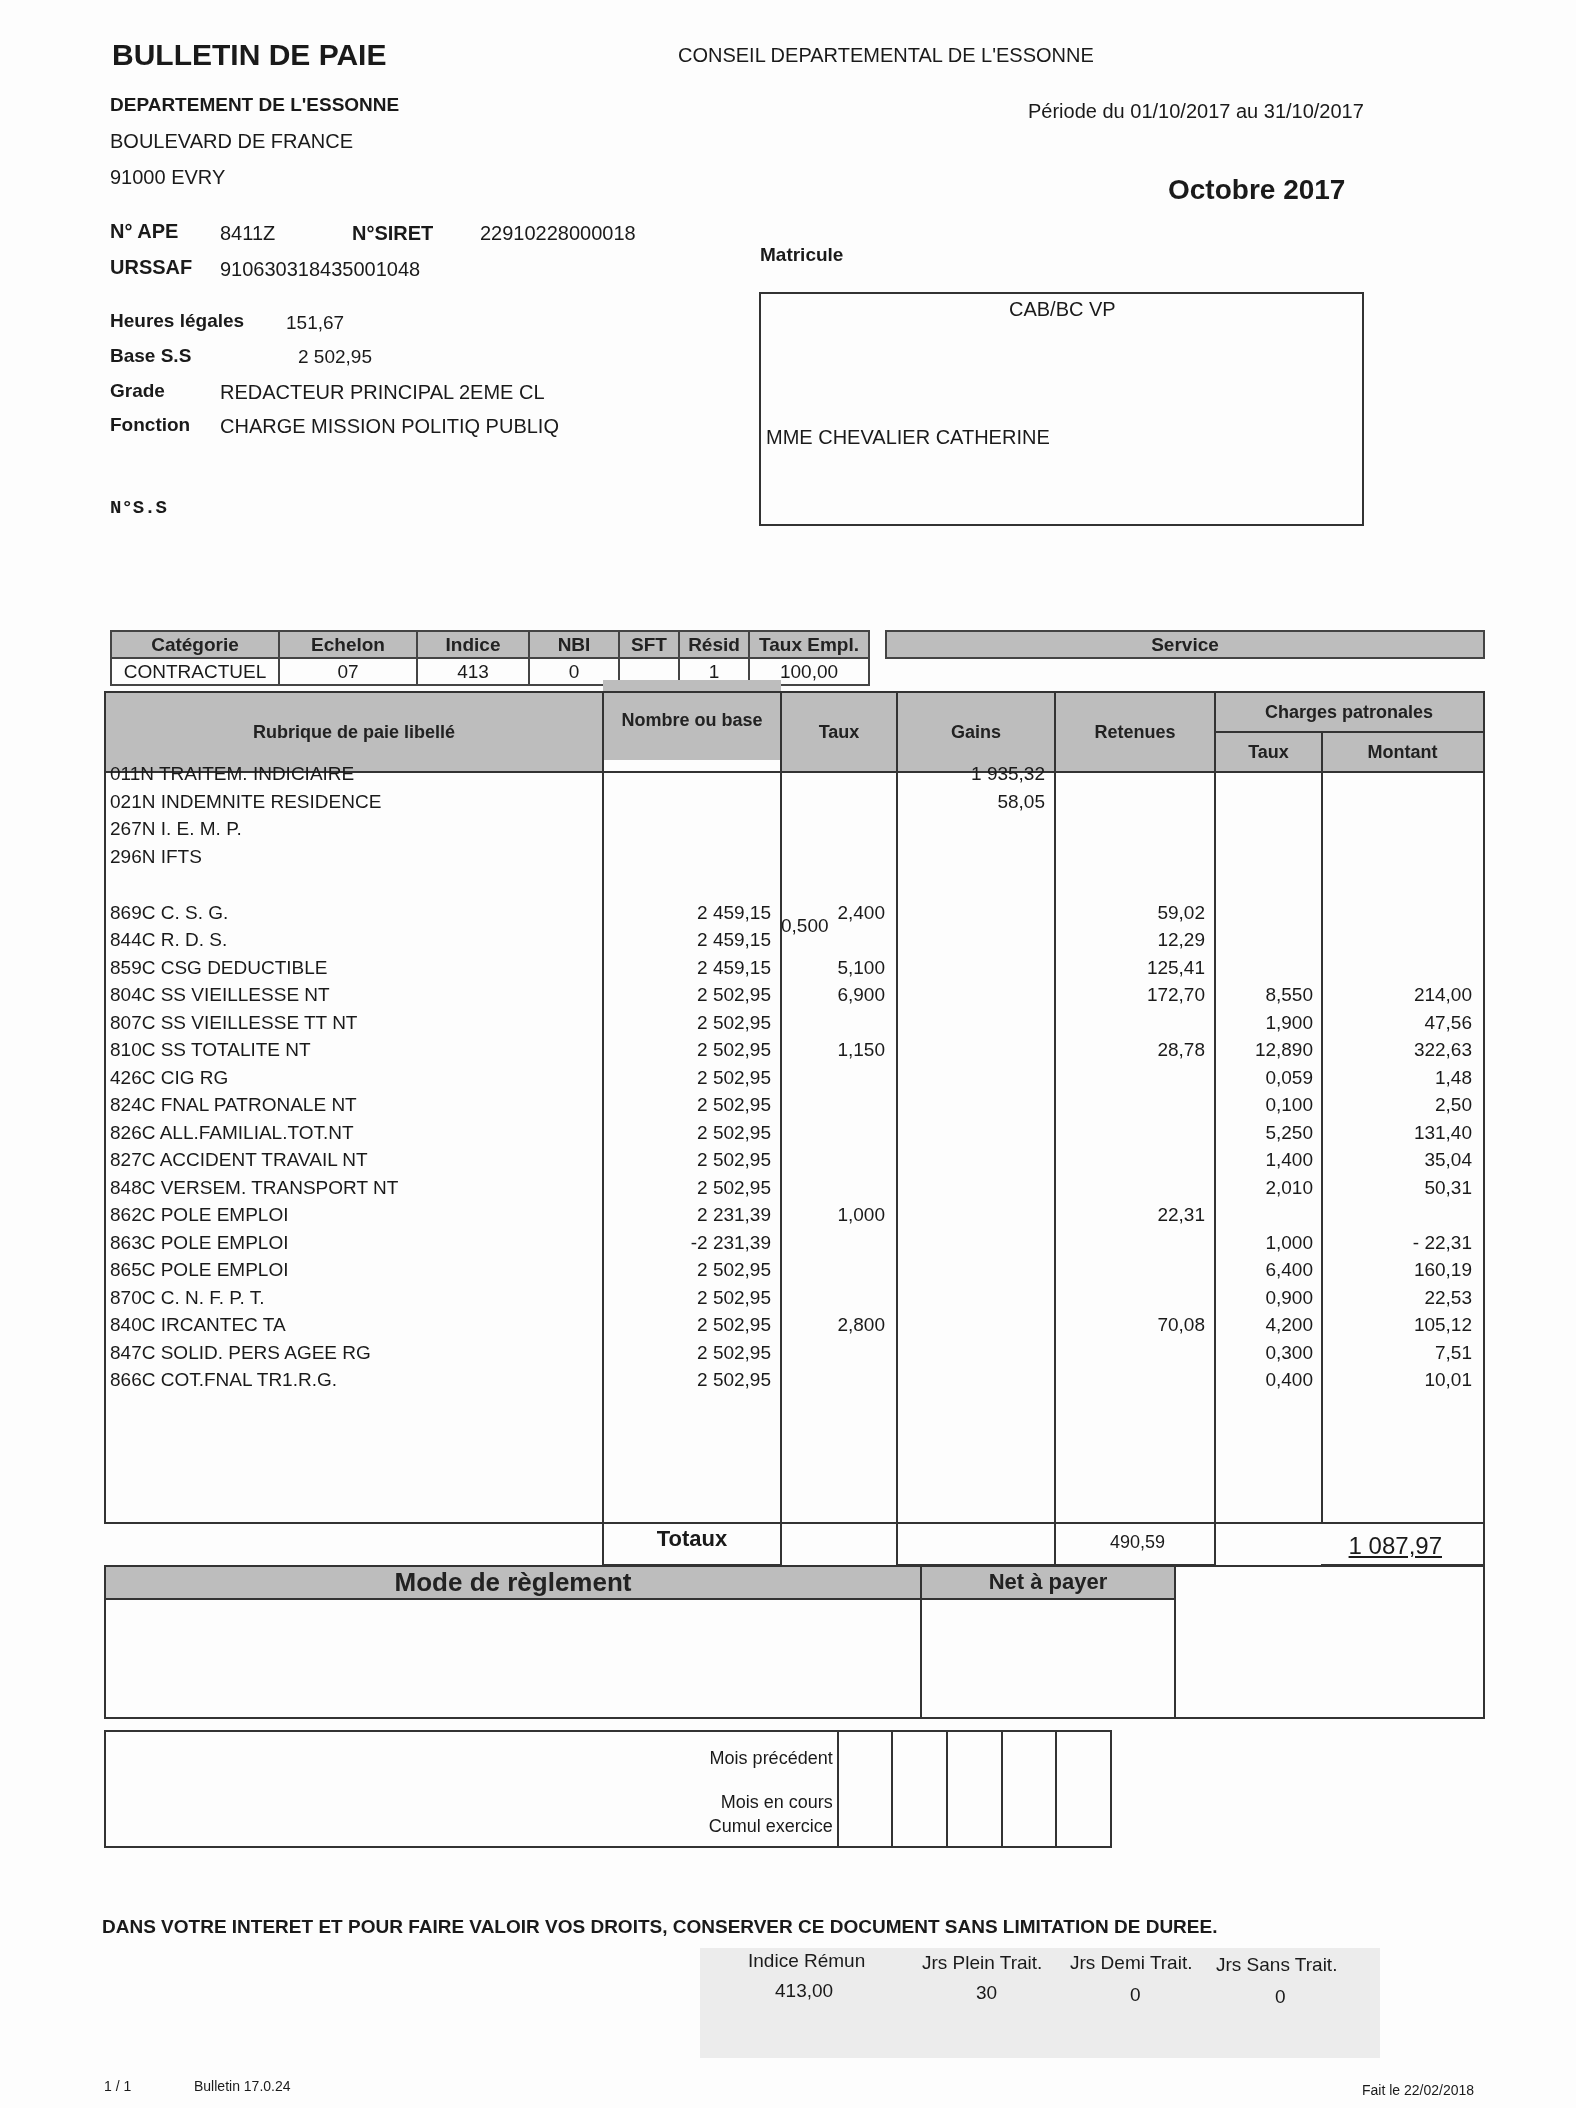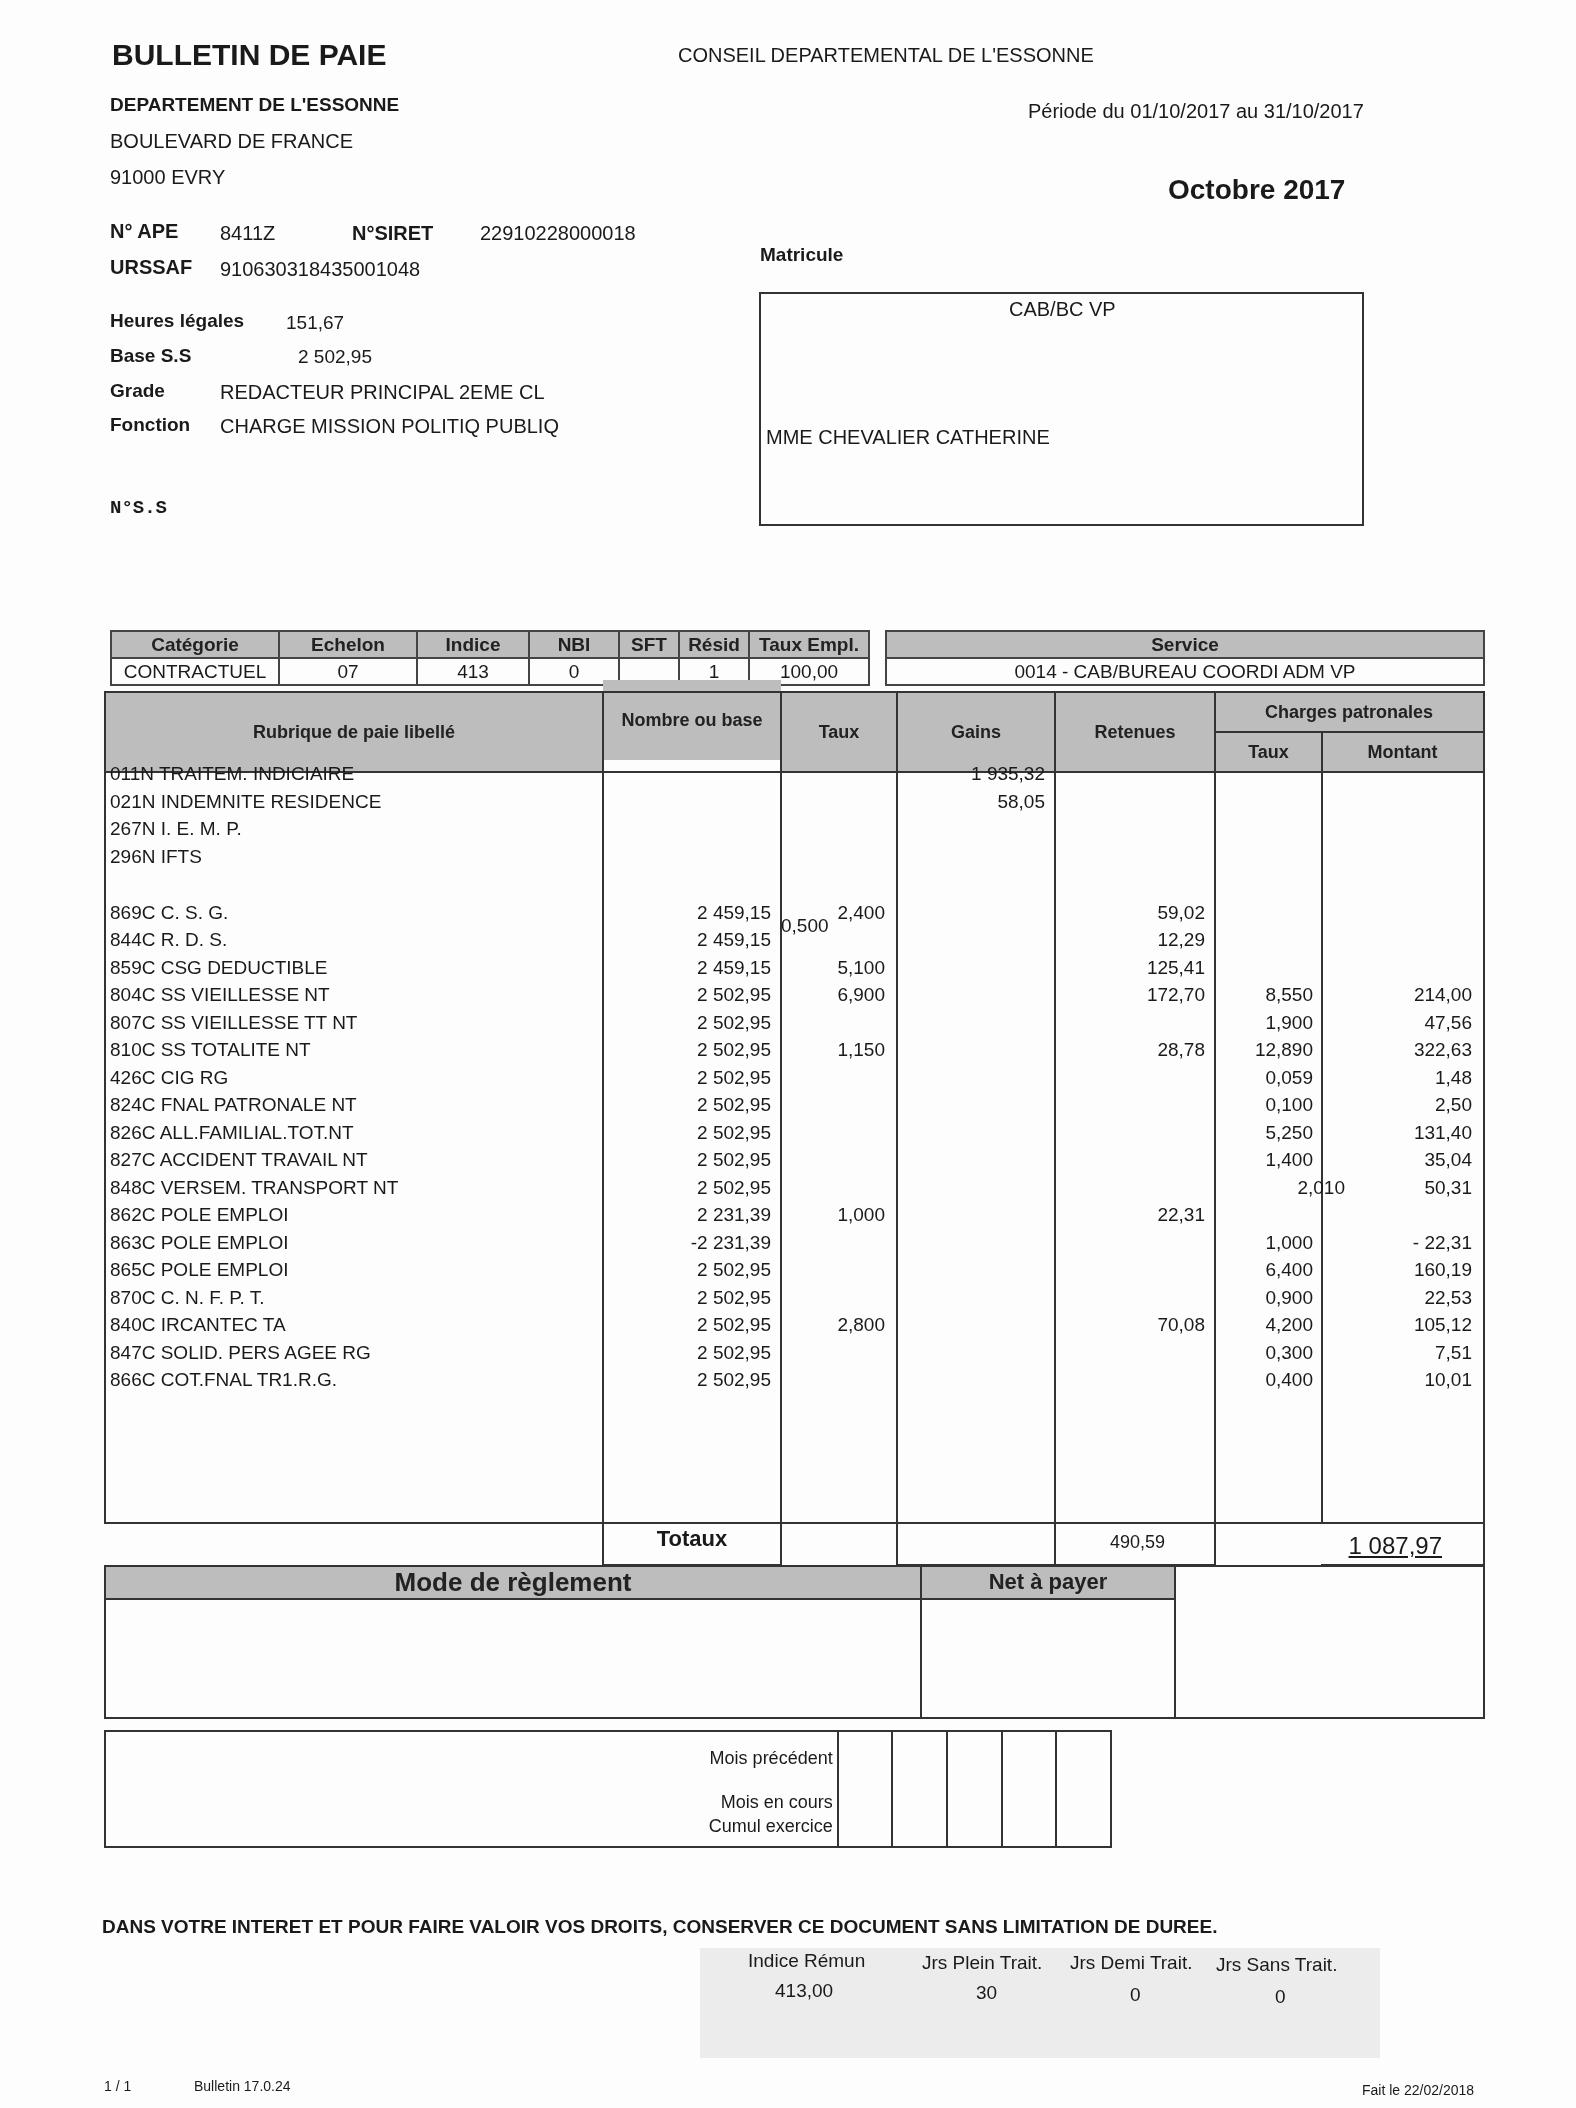--- a/index.html
+++ b/index.html
@@ -78,23 +78,20 @@
     <td>100,00</td>
   </tr>
 </tbody>
   </table>
 
 <table class="mini" style="left:885px;top:630px;width:600px;">
   <tbody>
       <tr class="h">
         <td>Service</td>
       </tr>
-  <tr>
-        <td>0014 - CAB/BUREAU COORDI ADM VP</td>
-      </tr>
 </tbody>
   </table>
 
 <div id="paytable">
   <div class="hdr" style="left:105px;top:692px;width:498px;height:80px;">Rubrique de paie libellé</div>
   <div class="hdr" style="left:603px;top:680px;width:178px;height:80px;">Nombre ou base</div>
   <div class="hdr" style="left:781px;top:692px;width:116px;height:80px;">Taux</div>
   <div class="hdr" style="left:897px;top:692px;width:158px;height:80px;">Gains</div>
   <div class="hdr" style="left:1055px;top:692px;width:160px;height:80px;">Retenues</div>
   <div class="hdr" style="left:1215px;top:692px;width:268px;height:40px;">Charges patronales</div>
@@ -249,21 +246,21 @@
         <div class="rowtxt" style="left: 1055px; top: 1146px; width: 150px; text-align: right;"></div>
         <div class="rowtxt" style="left: 1215px; top: 1146px; width: 98px; text-align: right;">1,400</div>
         <div class="rowtxt" style="left: 1322px; top: 1146px; width: 150px; text-align: right;">35,04</div>
       </div>
       <div>
         <div class="rowtxt" style="left: 110px; top: 1173.5px; width: 480px; text-align: left;">848C VERSEM. TRANSPORT NT</div>
         <div class="rowtxt" style="left: 603px; top: 1173.5px; width: 168px; text-align: right;">2 502,95</div>
         <div class="rowtxt" style="left: 781px; top: 1173.5px; width: 104px; text-align: right;"></div>
         <div class="rowtxt" style="left: 897px; top: 1173.5px; width: 148px; text-align: right;"></div>
         <div class="rowtxt" style="left: 1055px; top: 1173.5px; width: 150px; text-align: right;"></div>
-        <div class="rowtxt" style="left: 1215px; top: 1173.5px; width: 98px; text-align: right; margin-left: 32px;">2,010</div>
+        <div class="rowtxt" style="left: 1215px; top: 1173.5px; width: 98px; text-align: right;">2,010</div>
         <div class="rowtxt" style="left: 1322px; top: 1173.5px; width: 150px; text-align: right;">50,31</div>
       </div>
       <div>
         <div class="rowtxt" style="left: 110px; top: 1201px; width: 480px; text-align: left;">862C POLE EMPLOI</div>
         <div class="rowtxt" style="left: 603px; top: 1201px; width: 168px; text-align: right;">2 231,39</div>
         <div class="rowtxt" style="left: 781px; top: 1201px; width: 104px; text-align: right;">1,000</div>
         <div class="rowtxt" style="left: 897px; top: 1201px; width: 148px; text-align: right;"></div>
         <div class="rowtxt" style="left: 1055px; top: 1201px; width: 150px; text-align: right;">22,31</div>
         <div class="rowtxt" style="left: 1215px; top: 1201px; width: 98px; text-align: right;"></div>
         <div class="rowtxt" style="left: 1322px; top: 1201px; width: 150px; text-align: right;"></div>

